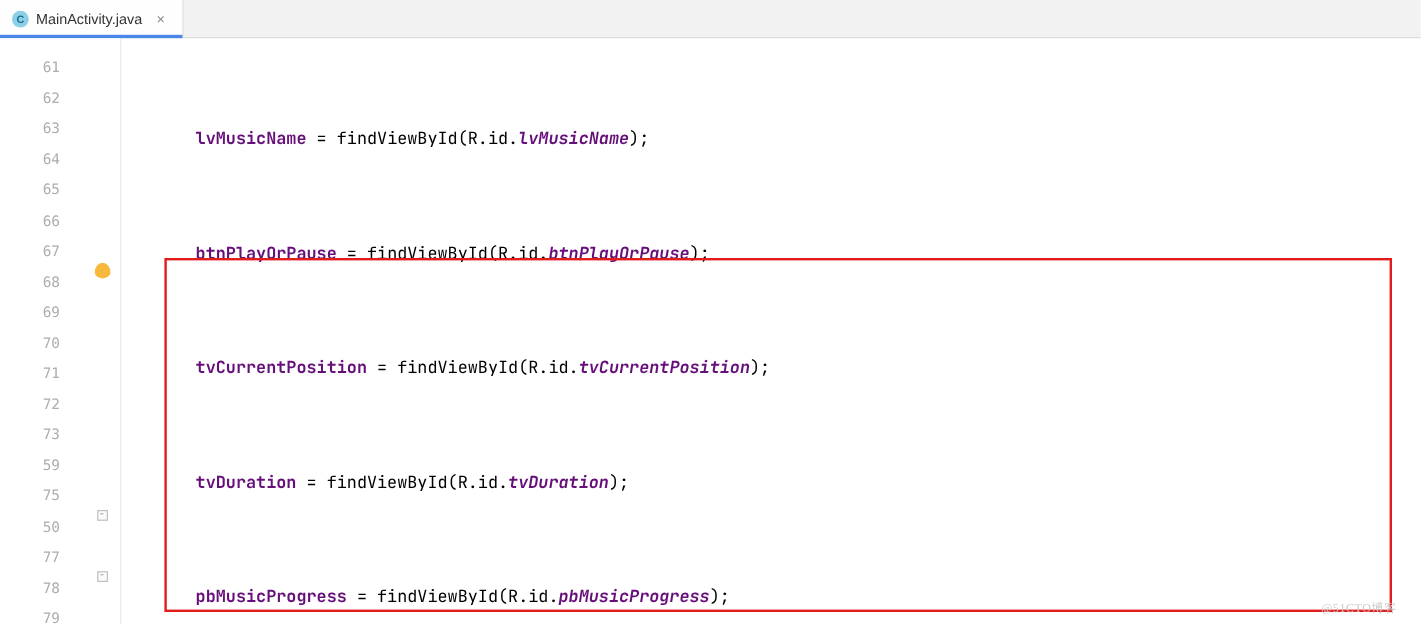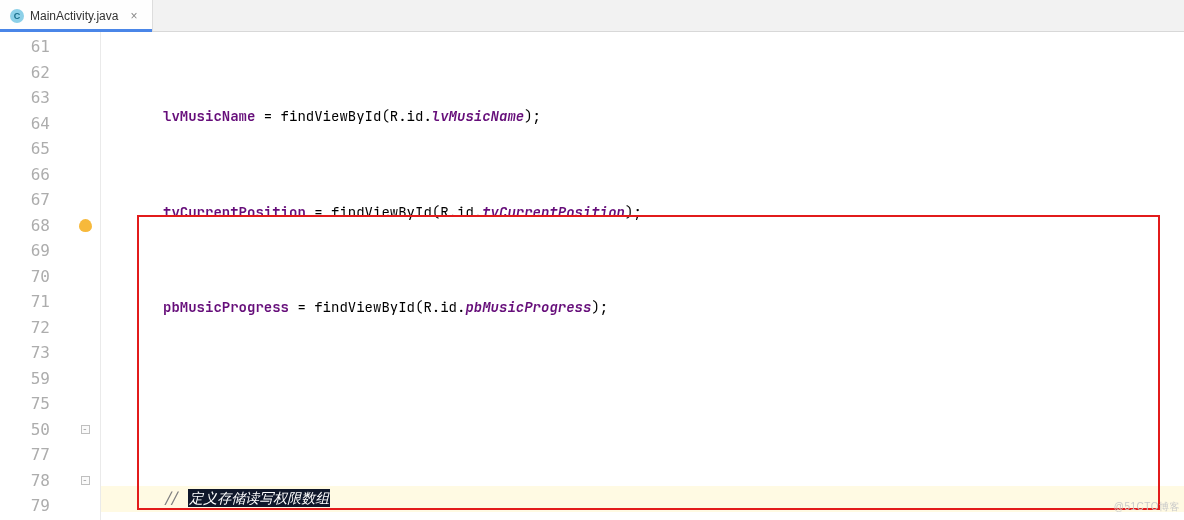--- a/index.html
+++ b/index.html
@@ -55,24 +55,24 @@
     display: flex;
     height: calc(520px - 32px);
     background: #ffffff;
     position: relative;
   }
   .gutter {
     width: 70px;
     background: #ffffff;
     text-align: right;
     color: #adadad;
-    font-size: 16px;
+    font-size: 12px;
     border-right: 0;
     padding-right: 20px;
-    padding-top: 2px;
+    padding-top: 12px;
     user-select: none;
   }
   .gutter .ln {
     height: 25.5px;
     line-height: 25.5px;
     font-family: Consolas, monospace;
   }
   .icon-col {
     width: 30px;
     background: #ffffff;
@@ -122,22 +122,22 @@
   .sel { background: #0f172a; color: #fff; font-style: italic; padding: 0 1px; }
   .red-box {
     position: absolute;
     border: 2px solid #e21b1b;
     left: 36px; right: 24px;
     top: 183px; height: 295px;
     pointer-events: none;
   }
   .bottom-bar {
     position: absolute;
-    right: 4px; bottom: 6px;
-    font-family: Liberation Sans, sans-serif;
+    right: 20px; bottom: 6px;
+    font-family: Liberation Serif, serif;
     font-size: 10px;
     color: #c9c9c9;
     letter-spacing: 0.5px;
   }
   .wm {
     position: absolute;
     right: 40px; bottom: 22px;
     font-size: 10px;
     color: rgba(150,150,150,0.55);
     font-family: Arial, sans-serif;
@@ -200,21 +200,23 @@
       </div>
       <div class="slot"></div>
       <div class="slot">
         <div class="fold">−</div>
       </div>
       <div class="slot"></div>
     </div>
   <div class="gutter-sep"></div>
   <div class="code">
     <div class="line"><span class="fld">lvMusicName</span><span> = findViewById(R.id.</span><span class="it">lvMusicName</span><span>);</span></div>
+    <div class="line"><span class="fld">btnPlayOrPause</span><span> = findViewById(R.id.</span><span class="it">btnPlayOrPause</span><span>);</span></div>
     <div class="line"><span class="fld">tvCurrentPosition</span><span> = findViewById(R.id.</span><span class="it">tvCurrentPosition</span><span>);</span></div>
+    <div class="line"><span class="fld">tvDuration</span><span> = findViewById(R.id.</span><span class="it">tvDuration</span><span>);</span></div>
     <div class="line"><span class="fld">pbMusicProgress</span><span> = findViewById(R.id.</span><span class="it">pbMusicProgress</span><span>);</span></div>
     <div class="line"></div>
     <div class="line hl"><span class="cm">// </span><span class="sel">定义存储读写权限数组</span></div>
     
     
     
     
     
     
     

